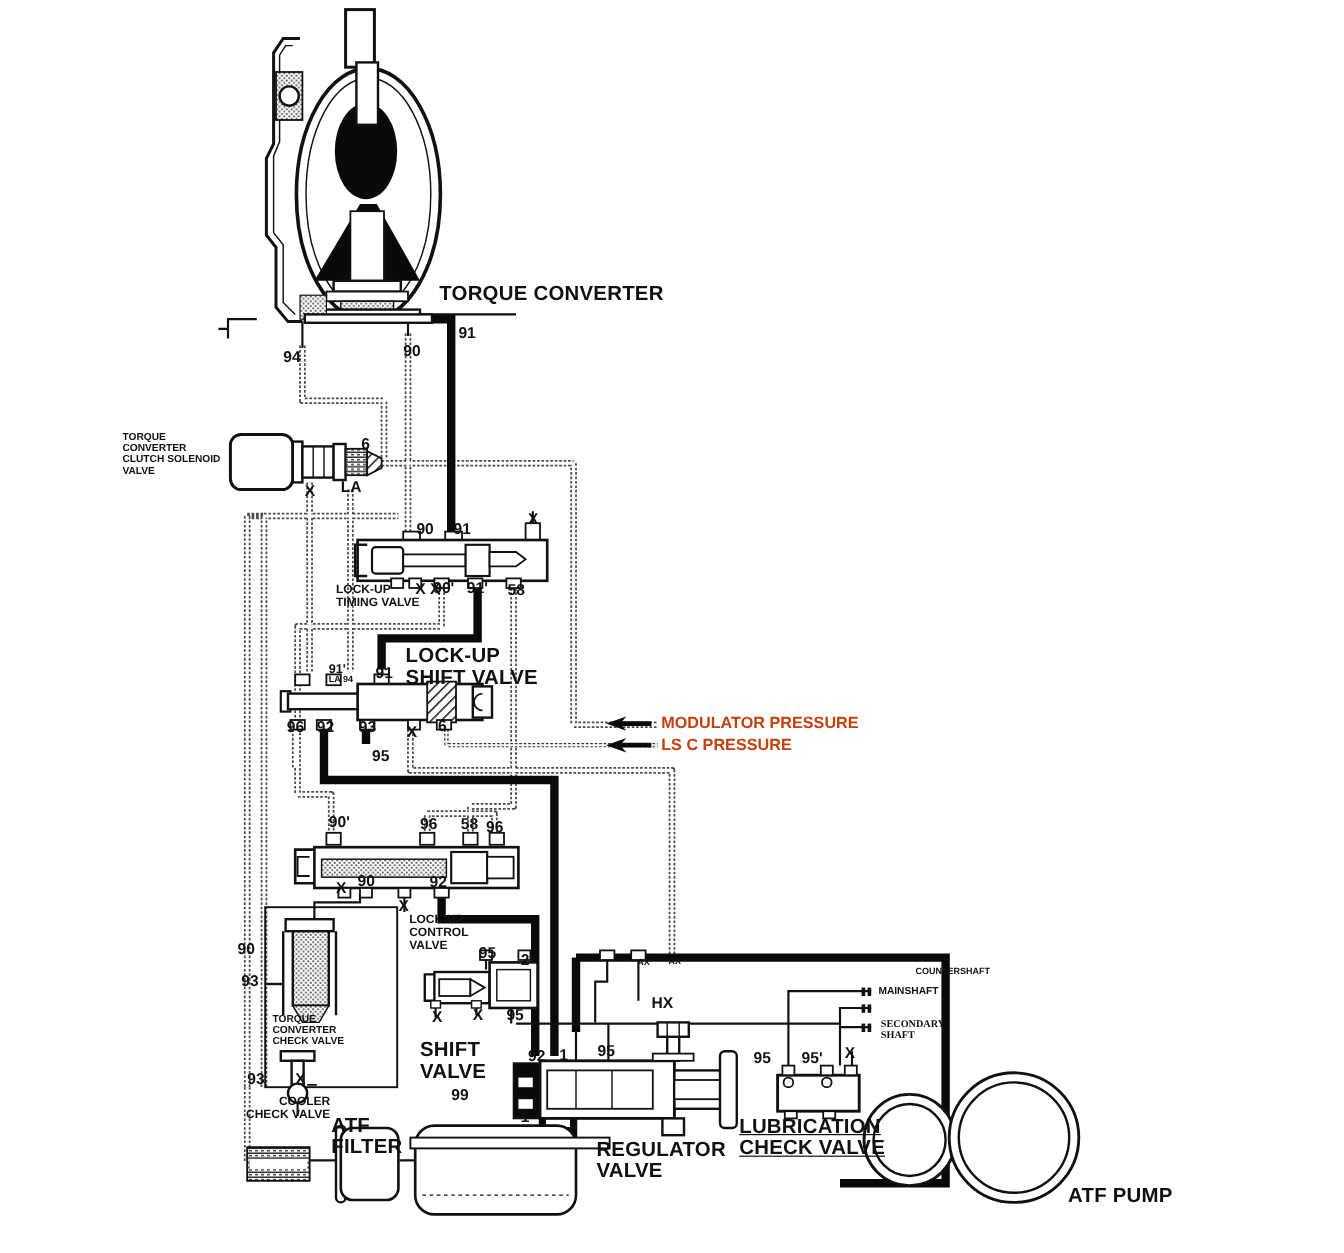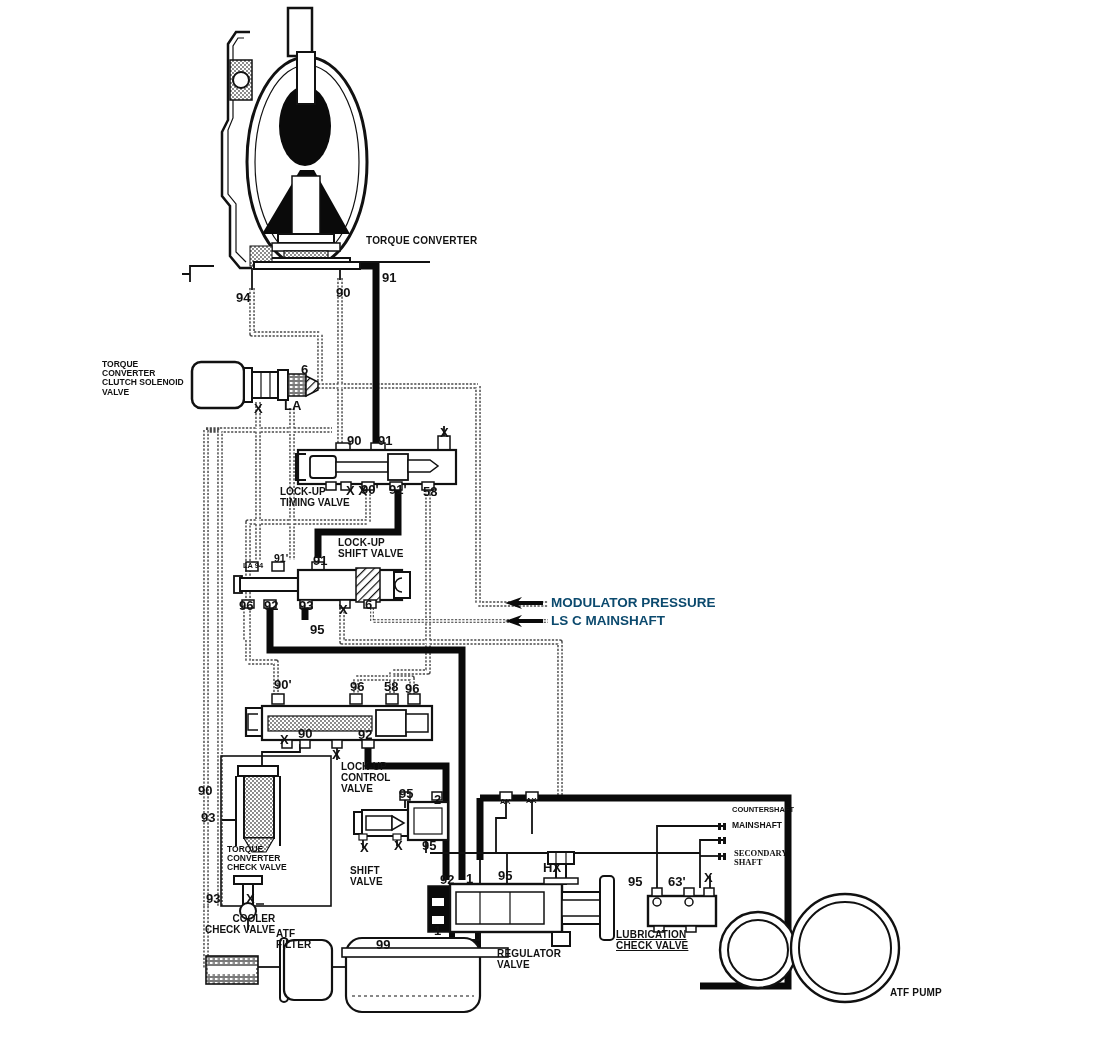--- a/index.html
+++ b/index.html
@@ -3,28 +3,28 @@
 <meta charset="utf-8">
 <style>
   html,body{margin:0;padding:0;background:#fff;}
   #stage{position:relative;width:1120px;height:1044px;background:#fff;overflow:hidden;
          font-family:"Liberation Sans",sans-serif;}
   #diagram-svg{position:absolute;left:0;top:0;}
   #label-layer{position:absolute;left:0;top:0;width:1120px;height:1044px;pointer-events:none;}
   .lbl{position:absolute;font-weight:bold;color:#111;white-space:pre;line-height:1.08;}
   .s-num{font-size:13px;}
   .s-numsm{font-size:10.5px;}
-  .s-xs{font-size:7.5px;}
+  .s-xs{font-size:7.5px;margin-left:31px;}
   .s-sm{font-size:8.5px;}
   .s-md{font-size:10px;}
-  .s-lg{font-size:10px;letter-spacing:.2px;}
+  .s-lg{font-size:17px;letter-spacing:.2px;}
   
   #legend{position:absolute;left:505px;top:595px;display:flex;flex-direction:column;gap:3px;}
   .legend-row{display:flex;align-items:center;gap:8px;}
-  .legend-row span.txt{font-weight:bold;font-size:13.5px;color:#0c4a6e;}
+  .legend-row span.txt{font-weight:bold;font-size:13.5px;color:#c2410c;}
   .arrow-icon svg{display:block;}
   
 </style>
 </head>
 <body>
 
 <div id="stage">
 
 <svg id="diagram-svg" width="1120" height="1044" viewBox="0 0 1120 1044">
   <defs>
@@ -314,21 +314,21 @@
           </svg>
     </span>
     <span class="txt">MODULATOR PRESSURE</span>
   </div>
   <div class="legend-row">
     <span class="arrow-icon">
       <svg width="38" height="14" viewBox="0 0 38 14">
             <polygon points="0,7 17,1 13.5,5 38,5 38,9 13.5,9 17,13" fill="#0a0a0a"></polygon>
           </svg>
     </span>
-    <span class="txt">LS C MAINSHAFT</span>
+    <span class="txt">LS C PRESSURE</span>
   </div>
 </div>
 
 <div id="label-layer">
       <div class="lbl s-num" style="left: 236px; top: 291px;">94</div>
       <div class="lbl s-num" style="left: 336px; top: 286px;">90</div>
       <div class="lbl s-num" style="left: 382px; top: 271px;">91</div>
       <div class="lbl s-sm" style="left: 102px; top: 360px;">TORQUE
 CONVERTER
 CLUTCH SOLENOID
@@ -378,34 +378,34 @@
 CHECK VALVE</div>
       <div class="lbl s-num" style="left: 399px; top: 787px;">95</div>
       <div class="lbl s-num" style="left: 434px; top: 793px;">2</div>
       <div class="lbl s-num" style="left: 360px; top: 841px;">X</div>
       <div class="lbl s-num" style="left: 394px; top: 839px;">X</div>
       <div class="lbl s-num" style="left: 422px; top: 839px;">95</div>
       <div class="lbl s-lg" style="left: 350px; top: 866px;">SHIFT
 VALVE</div>
       <div class="lbl s-xs" style="left: 500px; top: 798px;">AX</div>
       <div class="lbl s-xs" style="left: 526px; top: 797px;">AX</div>
-      <div class="lbl s-num" style="left: 543px; top: 829px; margin-top: 32px;">HX</div>
+      <div class="lbl s-num" style="left: 543px; top: 829px;">HX</div>
       <div class="lbl s-num" style="left: 440px; top: 873px;">92</div>
       <div class="lbl s-num" style="left: 466px; top: 872px;">1</div>
       <div class="lbl s-num" style="left: 498px; top: 869px;">95</div>
       <div class="lbl s-num" style="left: 434px; top: 924px;">1</div>
       <div class="lbl s-lg" style="left: 497px; top: 949px;">REGULATOR
 VALVE</div>
       <div class="lbl s-num" style="left: 628px; top: 875px;">95</div>
-      <div class="lbl s-num" style="left: 668px; top: 875px;">63'</div>
+      <div class="lbl s-num" style="left: 668px; top: 875px;">95'</div>
       <div class="lbl s-num" style="left: 704px; top: 871px;">X</div>
       <div class="lbl s-lg" style="left: 616px; top: 930px; text-decoration: underline;">LUBRICATION
 CHECK VALVE</div>
       <div class="lbl s-sm" style="left: 732px; top: 821px;">MAINSHAFT</div>
       <div class="lbl s-xs" style="left: 732px; top: 806px;">COUNTERSHAFT</div>
       <div class="lbl s-sm" style="left: 734px; top: 849px; font-family: Liberation Serif, serif;">SECONDARY
 SHAFT</div>
       <div class="lbl s-lg" style="left: 276px; top: 929px;">ATF
 FILTER</div>
-      <div class="lbl s-num" style="left: 376px; top: 938px;">99</div>
+      <div class="lbl s-num" style="left: 376px; top: 906px;">99</div>
     </div>
 
 </div>
 
 </body></html>

